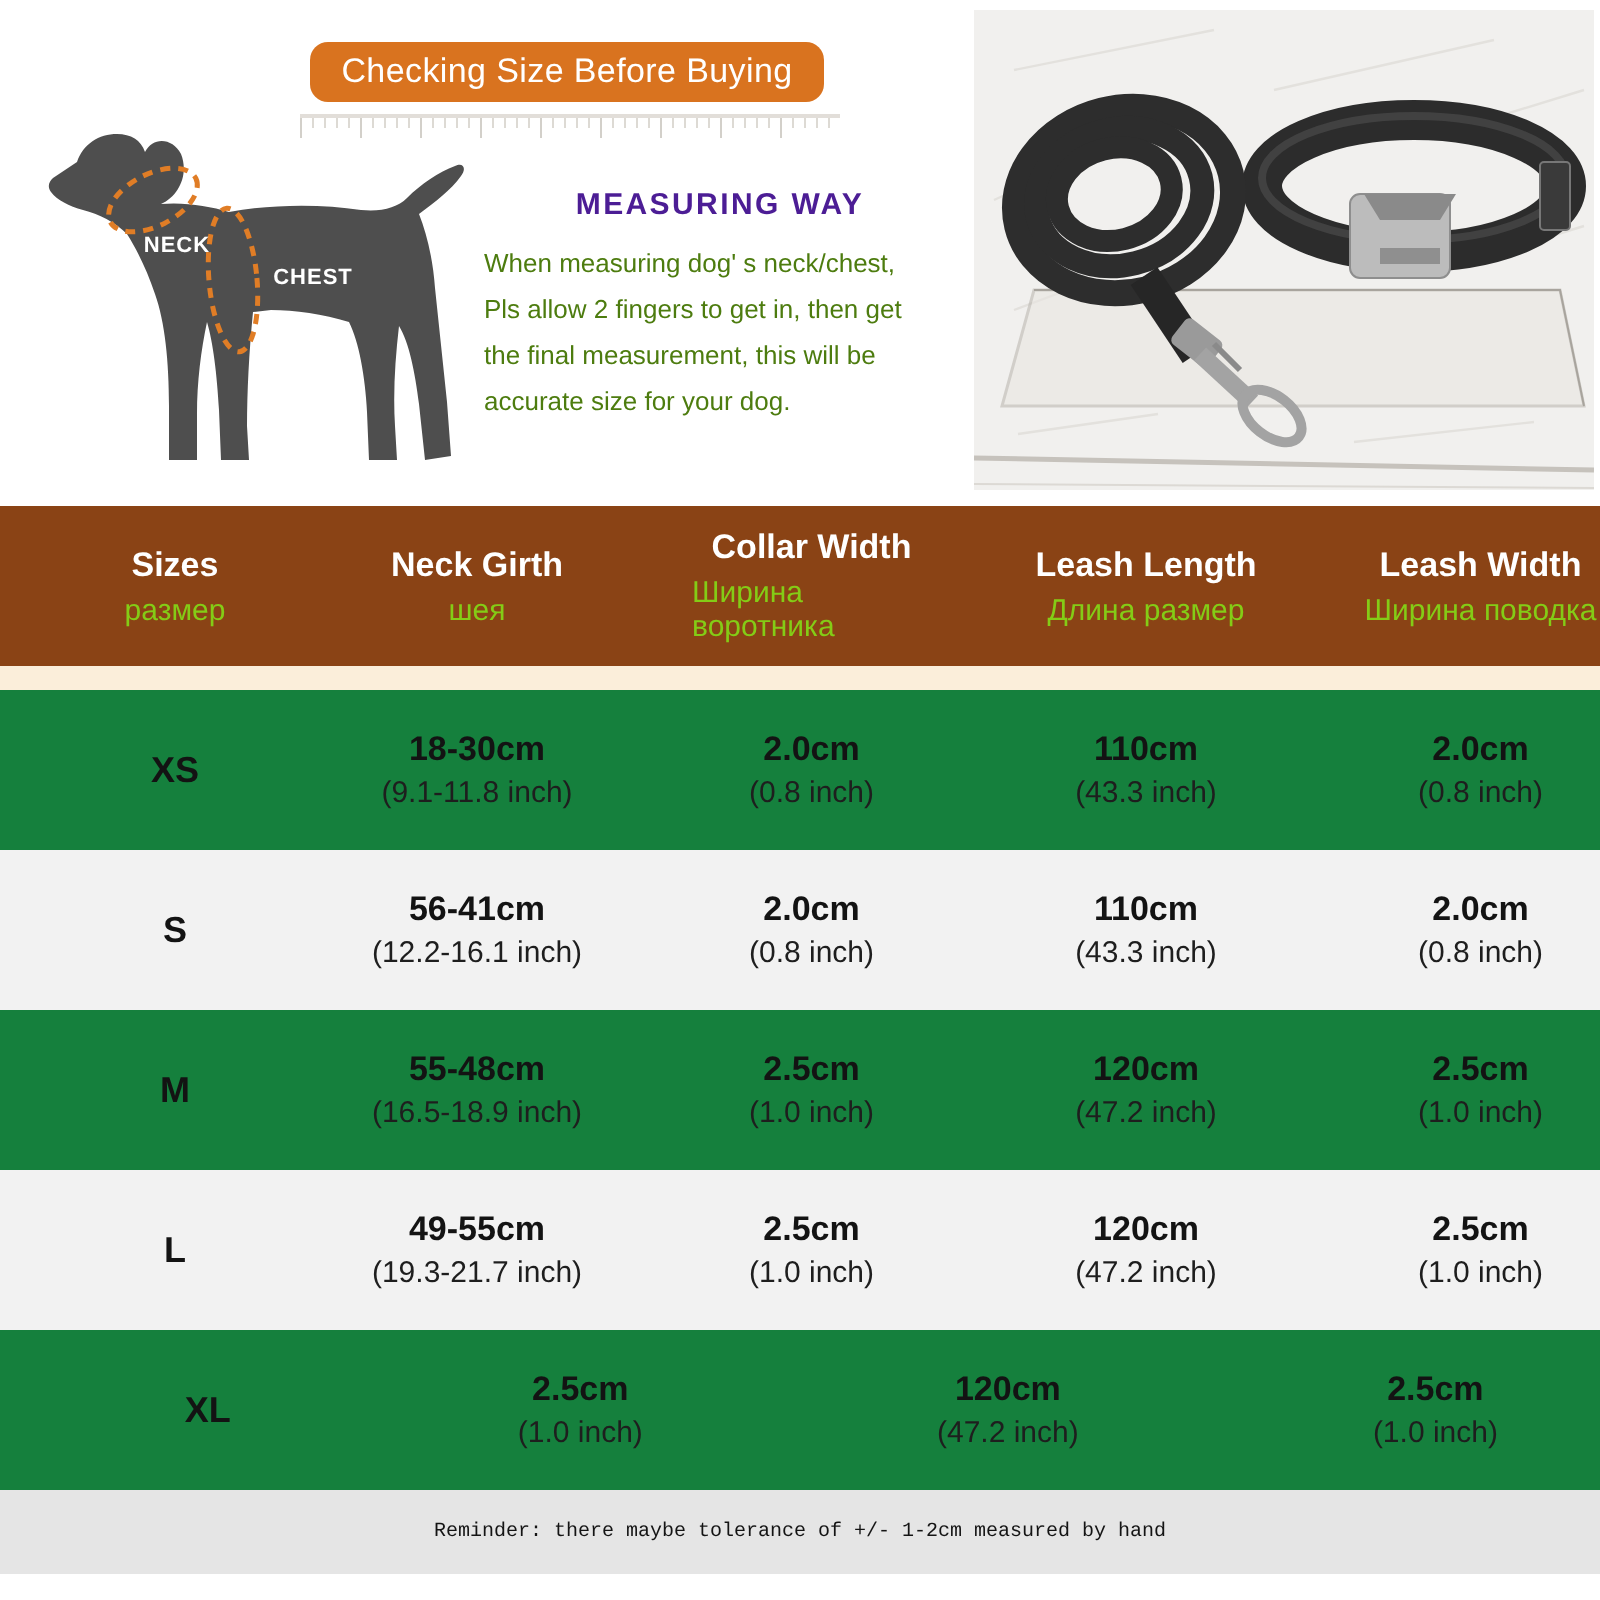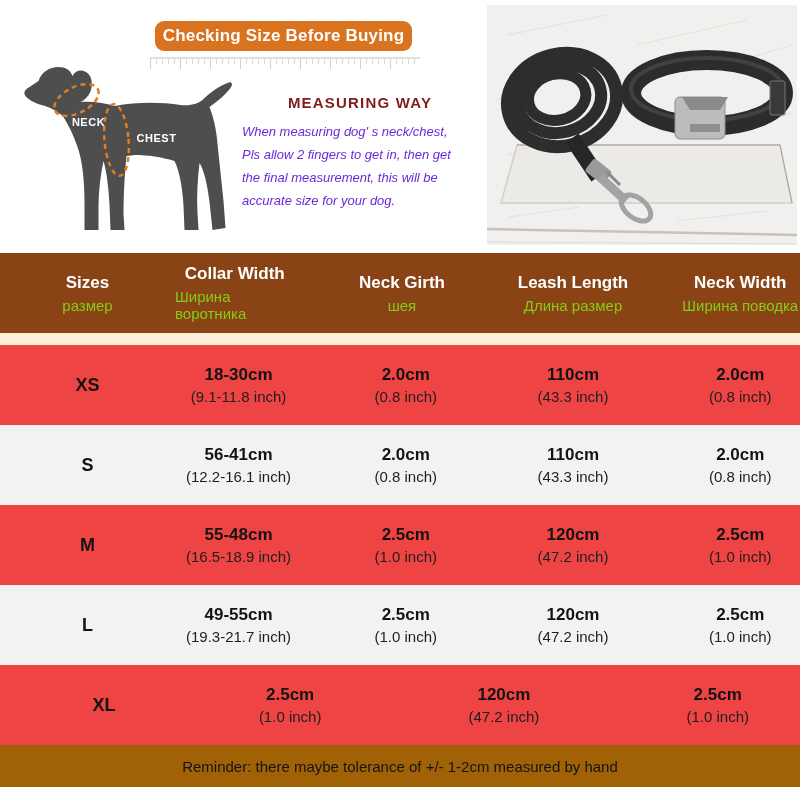--- a/index.html
+++ b/index.html
@@ -4,52 +4,52 @@
 <style>
   * { margin:0; padding:0; box-sizing:border-box; }
   html,body { width:800px; height:800px; background:#ffffff;
     font-family:"Liberation Sans", sans-serif; overflow:hidden; }
   .page { position:relative; width:800px; height:800px; }
 
   
   .top { position:relative; width:800px; height:253px; background:#fff; }
 
   .banner { position:absolute; left:155px; top:21px; width:257px; height:30px;
-    background:#d9731f; border-radius:9px; color:#fff; font-size:17px; font-weight:700;
+    background:#d9731f; border-radius:9px; color:#fff; font-size:17px; font-weight:400;
     display:flex; align-items:center; justify-content:center; letter-spacing:.2px; }
 
   .ruler { position:absolute; left:150px; top:57px; width:270px; height:13px;
     border-top:2px solid #ddd9d3; opacity:.85;
     background:
       repeating-linear-gradient(to right, #ccc8c1 0 1px, transparent 1px 30px) top left / 100% 10px no-repeat,
       repeating-linear-gradient(to right, #d8d4cd 0 1px, transparent 1px 6px) top left / 100% 5px no-repeat; }
 
   .dog-svg { position:absolute; left:14px; top:60px; width:226px; height:180px; }
 
   .measuring { position:absolute; left:242px; top:94px; width:236px; }
-  .m-title { font-size:15px; font-weight:700; color:#7f1d1d; letter-spacing:1.2px;
+  .m-title { font-size:15px; font-weight:700; color:#4c1d95; letter-spacing:1.2px;
     text-align:center; margin-bottom:9px; }
-  .measuring p { font-size:13px; color:#6d28d9; line-height:23px;font-style:italic; }
+  .measuring p { font-size:13px; color:#4d7c0f; line-height:23px; }
 
   .photo-svg { position:absolute; left:487px; top:5px; width:310px; height:240px; }
 
   
   .thead { display:flex; height:80px; background:#8a4315; }
   .strip { height:12px; background:#fbeeda; }
-  .trow  { display:flex; height:80px; background:#ef4444; }
+  .trow  { display:flex; height:80px; background:#15803d; }
   .trow.alt { background:#f2f2f2; }
   .col, .cell { display:flex; flex-direction:column; align-items:center; justify-content:center;margin-left:44px; }
   .c0 { width:15%; } .c1 { width:21.9%; } .c2 { width:20.6%; } .c3 { width:21.9%; } .c4 { width:20.6%; }
   .h-en { font-size:17px; font-weight:700; color:#ffffff; margin-bottom:4px; }
   .h-ru { font-size:15px; color:#84cc16; }
   .size-label { font-size:18px; font-weight:700; color:#131313; }
   .main { font-size:17px; font-weight:700; color:#131313; margin-bottom:3px; }
   .sub  { font-size:15px; color:#1e1e1e; }
-  .reminder { height:42px; background:#a16207; display:flex; align-items:center;
-    justify-content:center; font-size:15px; color:#141414; }
+  .reminder { height:42px; background:#e5e5e5; display:flex; align-items:center;
+    justify-content:center; font-size:10px; color:#141414;font-family:Liberation Mono, monospace; }
 </style>
 </head>
 <body>
 
 <div class="page">
 
   <div class="top">
 
     <div class="banner">Checking Size Before Buying</div>
 
@@ -118,34 +118,34 @@
     </svg>
   </div>
 
   <div>
 
     <div class="thead">
       <div class="col c0">
         <span class="h-en">Sizes</span>
         <span class="h-ru">размер</span>
       </div>
+      <div class="col c1">
+        <span class="h-en">Neck Girth</span>
+        <span class="h-ru">шея</span>
+      </div>
       <div class="col c2">
         <span class="h-en">Collar Width</span>
         <span class="h-ru">Ширина воротника</span>
       </div>
-      <div class="col c1">
-        <span class="h-en">Neck Girth</span>
-        <span class="h-ru">шея</span>
-      </div>
       <div class="col c3">
         <span class="h-en">Leash Length</span>
         <span class="h-ru">Длина размер</span>
       </div>
       <div class="col c4">
-        <span class="h-en">Neck Width</span>
+        <span class="h-en">Leash Width</span>
         <span class="h-ru">Ширина поводка</span>
       </div>
     </div>
 
     <div class="strip"></div>
 
     <div class="trow">
       <div class="cell c0">
           <span class="size-label">XS</span>
         </div>

